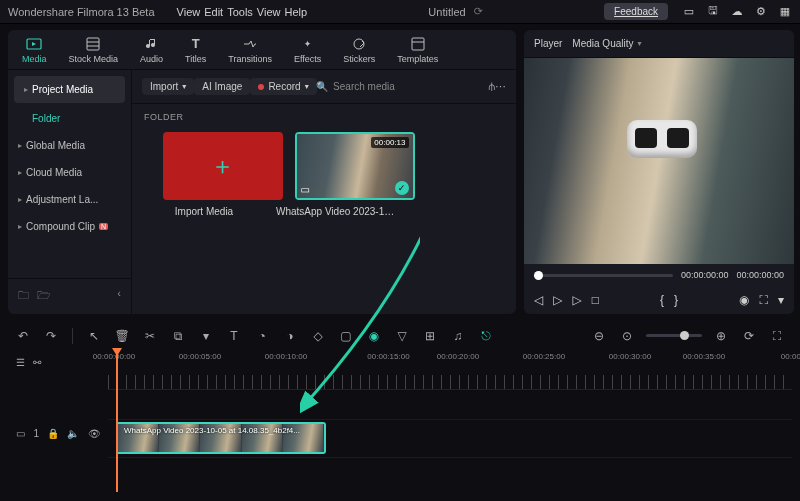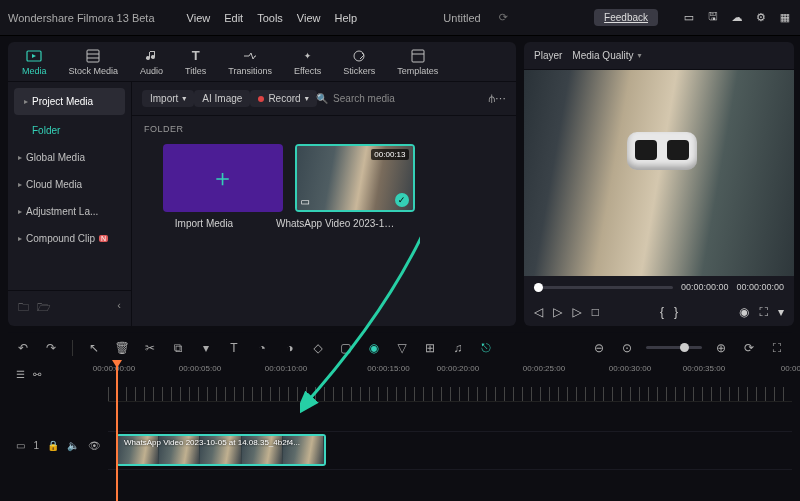--- a/index.html
+++ b/index.html
@@ -1,17 +1,17 @@
 <!DOCTYPE html>
 <html><head>
 <meta charset="utf-8">
 <style>
 * { box-sizing: border-box; margin: 0; padding: 0; font-family: -apple-system, BlinkMacSystemFont, "Segoe UI", sans-serif; }
 body { background: #0d0d12; color: #c8c8c8; width: 800px; height: 501px; overflow: hidden; font-size: 11px; }
-.topbar { height: 36px; display: flex; align-items: center; padding: 0 8px; background: #14141a; gap: 14px; border-bottom: 1px solid #000; }
+.topbar { height: 24px; display: flex; align-items: center; padding: 0 8px; background: #14141a; gap: 4px; border-bottom: 1px solid #000; }
 .app-title { color: #aaa; font-size: 11px; margin-right: 18px; }
 .menu-item { color: #d0d0d0; font-size: 11px; cursor: pointer; }
 .topbar .spacer { flex: 1; }
 .doc-title { color: #aaa; font-size: 11px; margin-right: 4px; }
 .feedback-btn { background: #3a3a44; color: #ddd; padding: 3px 10px; border-radius: 4px; font-size: 10px; cursor: pointer; text-decoration: underline; }
 .top-icons { display: flex; gap: 10px; margin-left: 10px; }
 .top-icons span { width: 14px; height: 14px; display: inline-flex; align-items: center; justify-content: center; cursor: pointer; }
 
 .main-row { display: flex; height: 290px; }
 .left-panel { width: 508px; background: #191921; border-radius: 6px; margin: 6px 4px 0 8px; display: flex; flex-direction: column; overflow: hidden; }
@@ -32,21 +32,21 @@
 .side-bottom span { cursor: pointer; color: #888; }
 
 .content { flex: 1; display: flex; flex-direction: column; }
 .content-toolbar { height: 34px; display: flex; align-items: center; padding: 0 10px; border-bottom: 1px solid #0c0c12; }
 .pill { display: flex; align-items: center; gap: 4px; background: #25252e; padding: 3px 8px; border-radius: 4px; font-size: 10px; cursor: pointer; color: #ccc; }
 .pill .dot { width: 6px; height: 6px; background: #d44; border-radius: 50%; }
 .search { flex: 1; display: flex; align-items: center; gap: 4px; color: #888; font-size: 10px; }
 .folder-label { padding: 8px 12px 4px 12px; font-size: 9px; color: #999; letter-spacing: 0.5px; }
 .tiles { display: flex; gap: 12px; padding: 6px 12px; }
 .tile { width: 120px; display: flex; flex-direction: column; align-items: center; gap: 6px; cursor: pointer; }
-.tile-box { width: 120px; height: 68px; background: #4c1d95; border-radius: 4px; display: flex; align-items: center; justify-content: center; position: relative; overflow: hidden; margin-left: 37px; }
+.tile-box { width: 120px; height: 68px; background: #b91c1c; border-radius: 4px; display: flex; align-items: center; justify-content: center; position: relative; overflow: hidden; margin-left: 37px; }
 .tile-box.plus { color: #34d0b6; font-size: 24px; }
 .tile-box.clip { border: 2px solid #34d0b6; }
 .clip-thumb { width: 100%; height: 100%; background: #2a3a42; position: relative; }
 .clip-thumb::before { content: ""; position: absolute; inset: 0; background: linear-gradient(100deg, #3a4850 0%, #4f5d62 30%, #c9b79a 55%, #7a6c5c 70%, #3a4248 100%); }
 .clip-dur { position: absolute; top: 3px; right: 4px; background: rgba(0,0,0,0.7); color: #fff; font-size: 8px; padding: 1px 3px; border-radius: 2px; z-index: 2; }
 .clip-film { position: absolute; bottom: 3px; left: 4px; color: #fff; font-size: 10px; z-index: 2; }
 .clip-check { position: absolute; bottom: 3px; right: 4px; width: 14px; height: 14px; background: #34d0b6; border-radius: 50%; display: flex; align-items: center; justify-content: center; color: #000; font-size: 9px; z-index: 2; }
 .tile-label { font-size: 10px; color: #d0d0d0; max-width: 120px; white-space: nowrap; overflow: hidden; text-overflow: ellipsis; }
 
 

